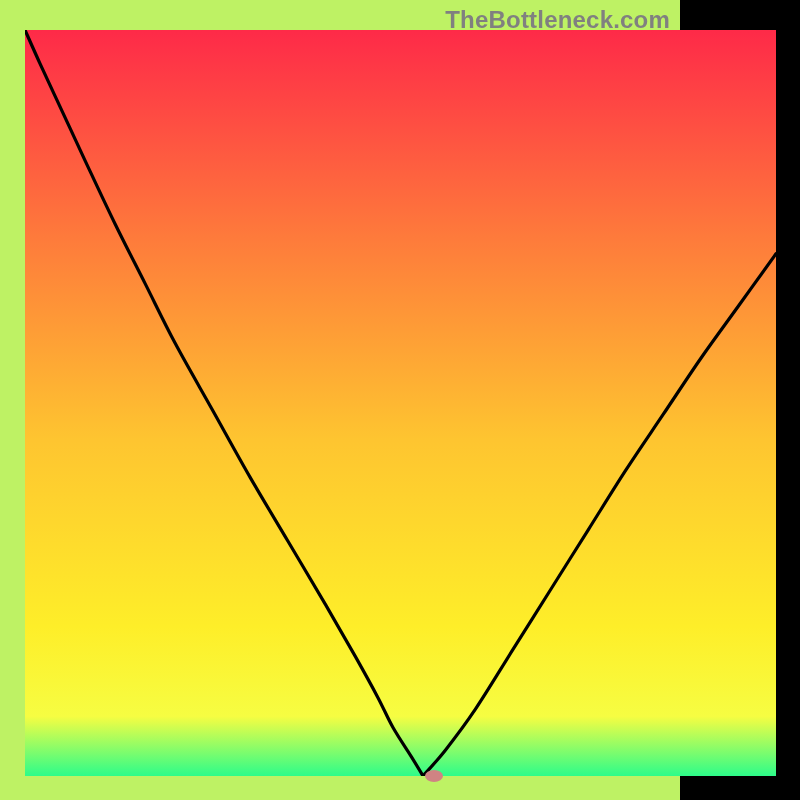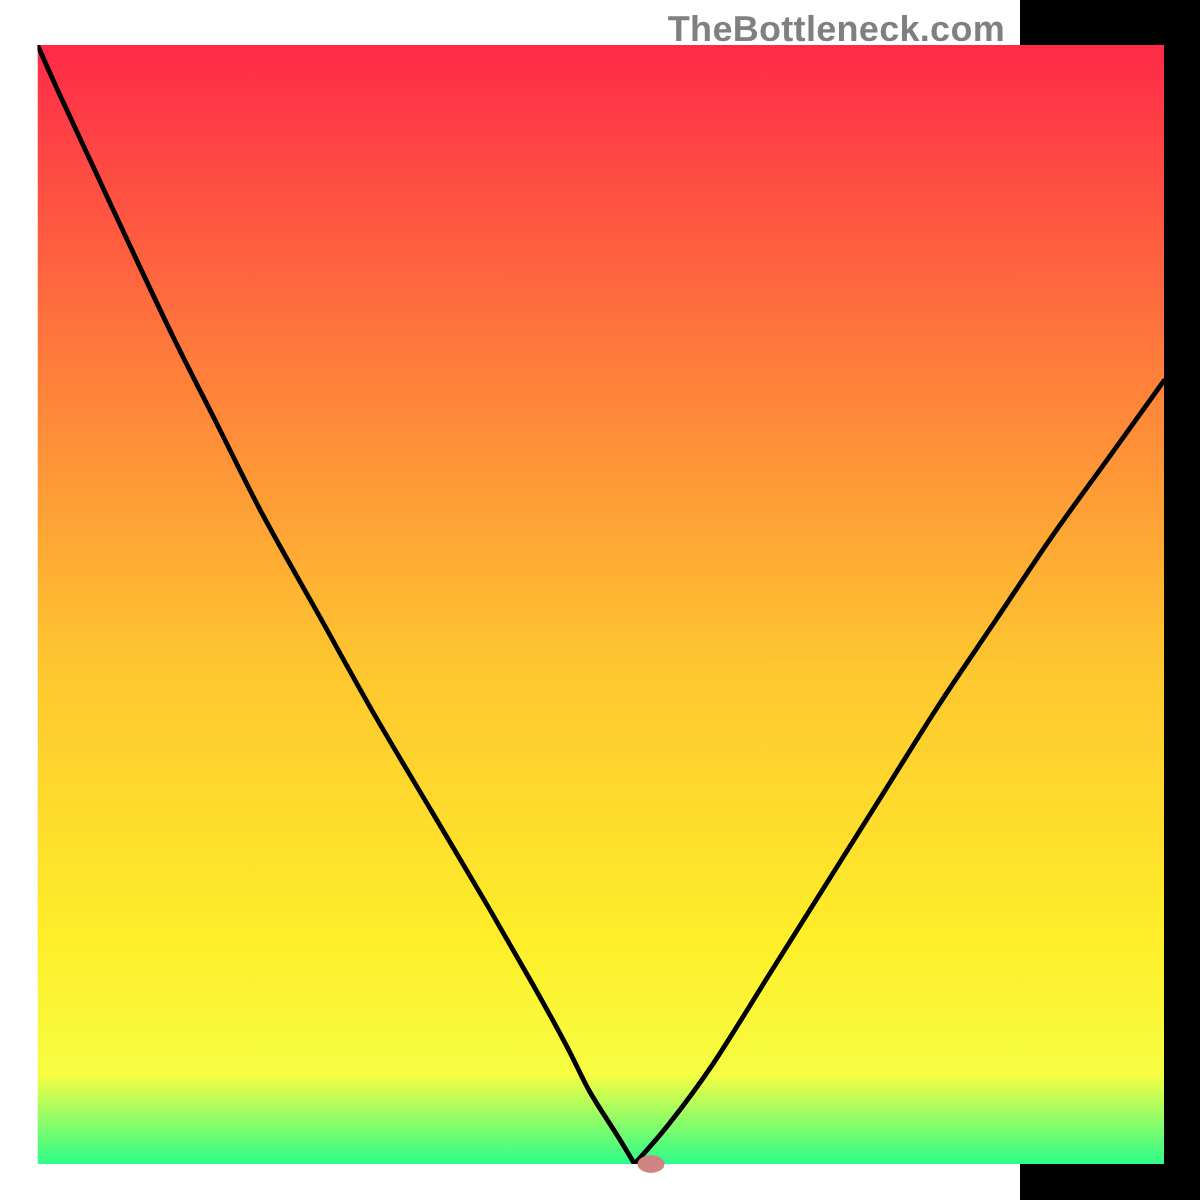--- a/index.html
+++ b/index.html
@@ -10,21 +10,21 @@
     background: #000;
     overflow: hidden;
     font-family: Arial, Helvetica, sans-serif;
   }
   .frame {
     position: absolute;
     left: 0;
     top: 0;
     width: 680px;
     height: 800px;
-    background: #ffffff;
+    background: #bef264;
   }
   .watermark {
     position: absolute;
     top: 6px;
     right: 10px;
     font-size: 24px;
     font-weight: 600;
     color: #808080;
     letter-spacing: 0.2px;
     z-index: 10;

